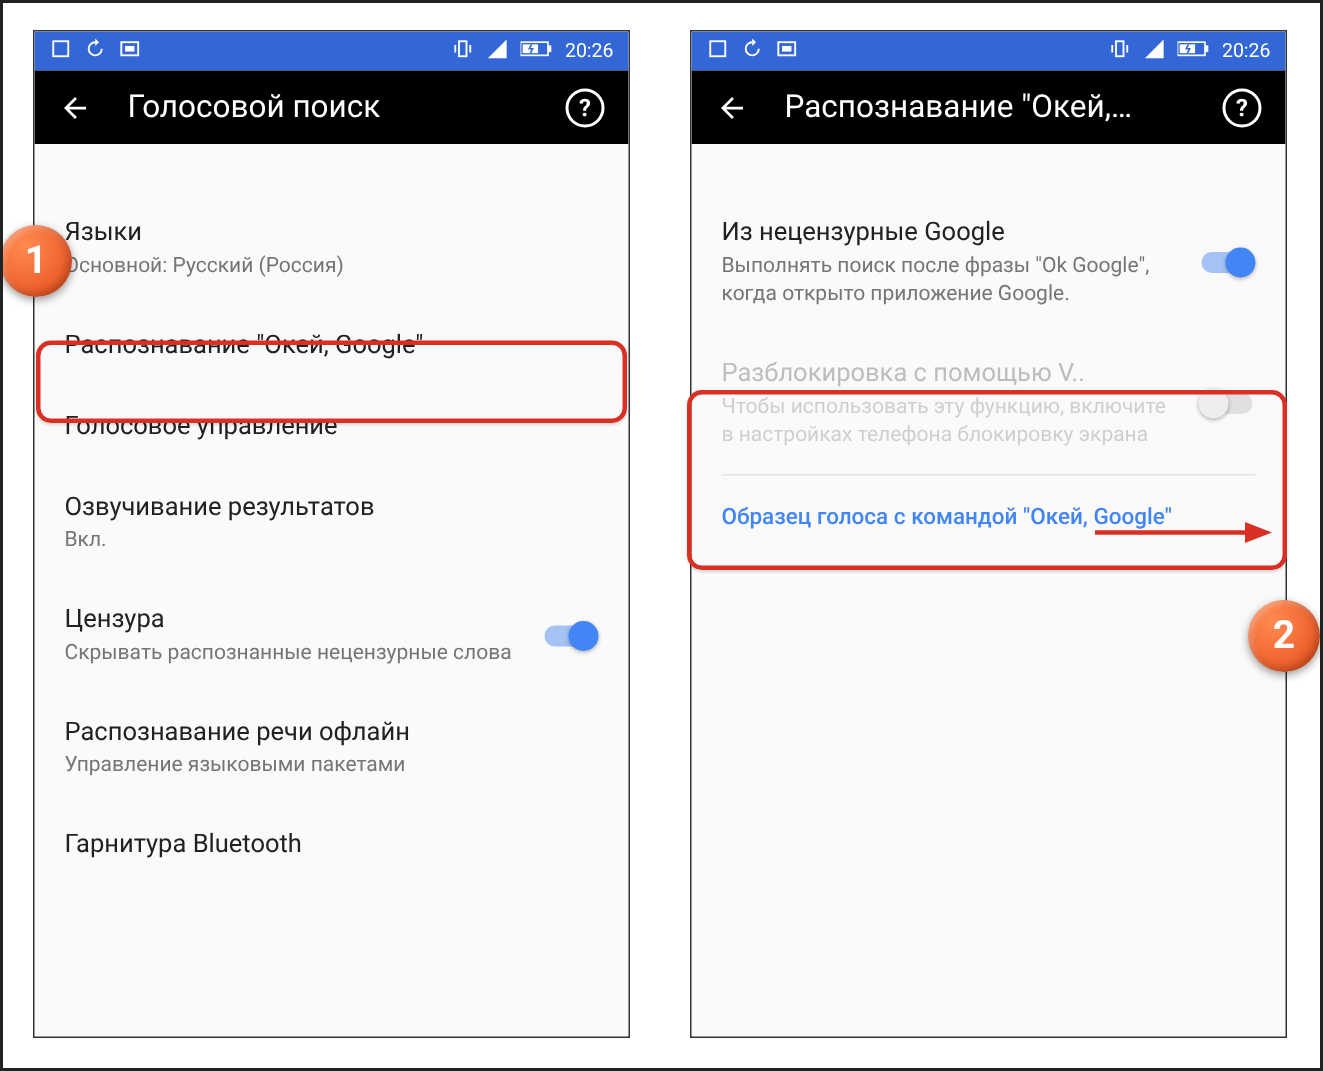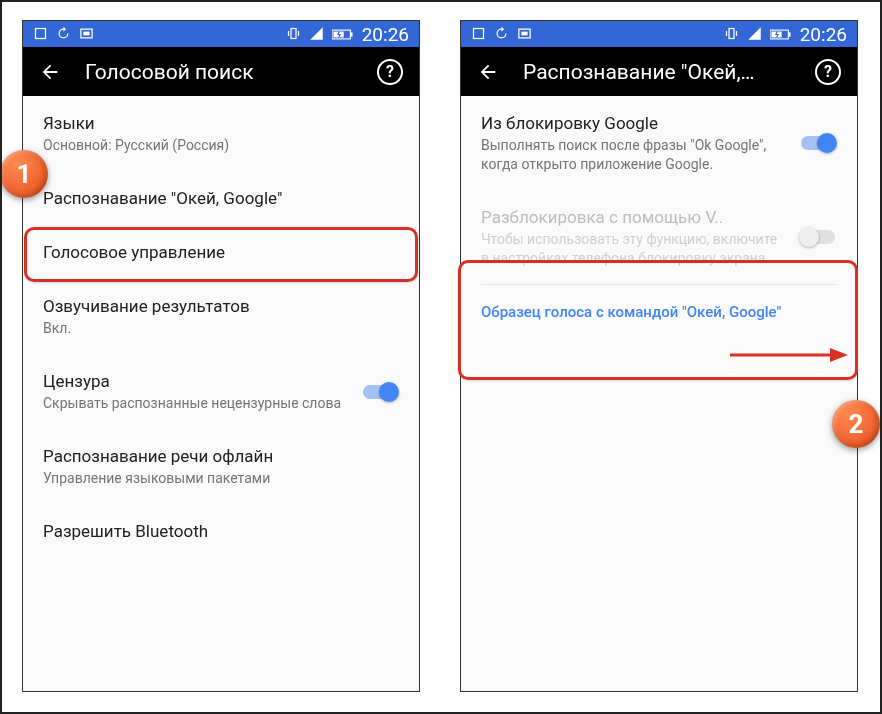--- a/index.html
+++ b/index.html
@@ -23,21 +23,21 @@
   .phone.right { left: 460px; top: 20px; }
 
   .status-bar {
     height: 26px;
     background: #3367d6;
     color: #fff;
     display: flex;
     align-items: center;
     justify-content: space-between;
     padding: 0 10px;
-    font-size: 19px;
+    font-size: 13px;
   }
   .status-left, .status-right { display: flex; align-items: center; gap: 8px; }
   .status-bar svg { width: 15px; height: 15px; fill: #fff; }
   .status-bar .battery svg { width: 22px; height: 13px; }
 
   .app-bar {
     height: 49px;
     background: #000000;
     color: #fff;
     display: flex;
@@ -59,21 +59,21 @@
     border: 2px solid #fff;
     border-radius: 50%;
     display: flex;
     align-items: center;
     justify-content: center;
     font-size: 16px;
     font-weight: bold;
     flex-shrink: 0;
   }
 
-  .content { overflow-y: hidden; height: calc(100% - 86px); }
+  .content { overflow-y: hidden; height: calc(100% - 86px); margin-top: 32px; }
 
   .item {
     padding: 16px 20px 16px 20px;
     display: flex;
     align-items: center;
     gap: 12px;
   }
   .item-text { flex: 1; min-width: 0; }
   .item-title {
     font-size: 17px;
@@ -244,21 +244,21 @@
         </div>
     </div>
     <div class="item">
       <div class="item-text">
         <div class="item-title">Распознавание речи офлайн</div>
         <div class="item-sub">Управление языковыми пакетами</div>
       </div>
     </div>
     <div class="item">
       <div class="item-text">
-        <div class="item-title">Разрешить Bluetooth</div>
+        <div class="item-title">Гарнитура Bluetooth</div>
       </div>
     </div>
   </div>
 </div>
 
 <div class="phone right">
   <div class="status-bar">
     <div class="status-left">
       <span><svg viewBox="0 0 24 24">
             <rect x="4" y="4" width="16" height="16" fill="none" stroke="#fff" stroke-width="2"></rect>
@@ -294,21 +294,21 @@
     <span class="back"><svg viewBox="0 0 24 24" fill="#fff">
           <path d="M20 11H7.8l5.6-5.6L12 4l-8 8 8 8 1.4-1.4L7.8 13H20z"></path>
         </svg></span>
     <div class="title">Распознавание "Окей,…</div>
     <div class="help">?</div>
   </div>
 
   <div class="content">
     <div class="item">
       <div class="item-text">
-        <div class="item-title">Из блокировку Google</div>
+        <div class="item-title">Из нецензурные Google</div>
         <div class="item-sub">Выполнять поиск после фразы "Ok Google", когда открыто приложение Google.</div>
       </div>
       <div class="toggle on">
           <div class="track"></div>
           <div class="thumb"></div>
         </div>
     </div>
 
 
 

